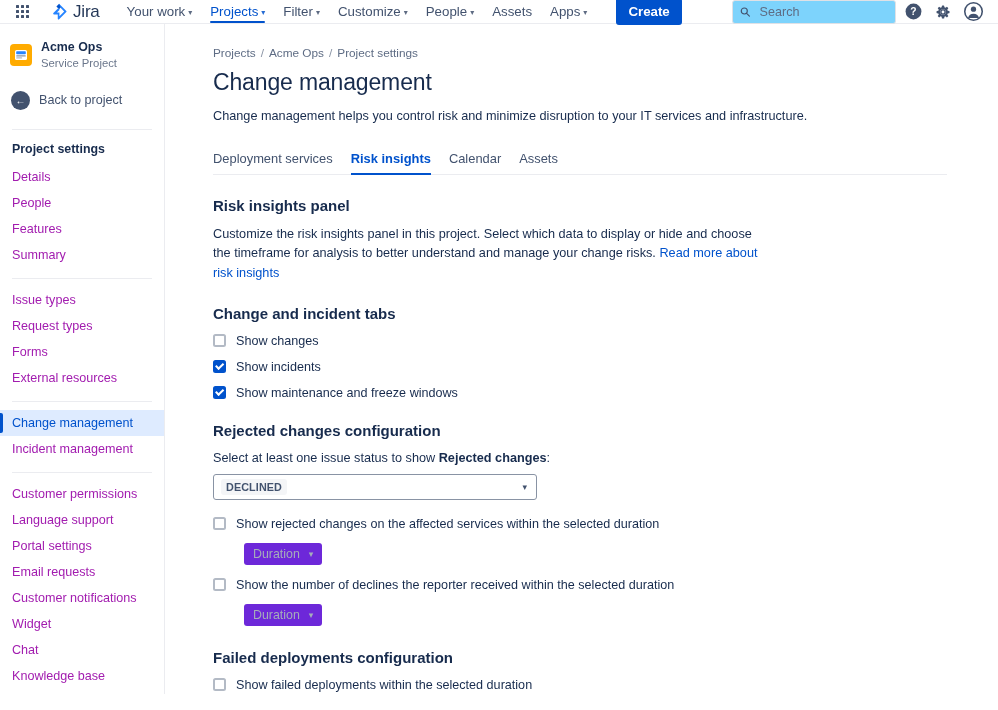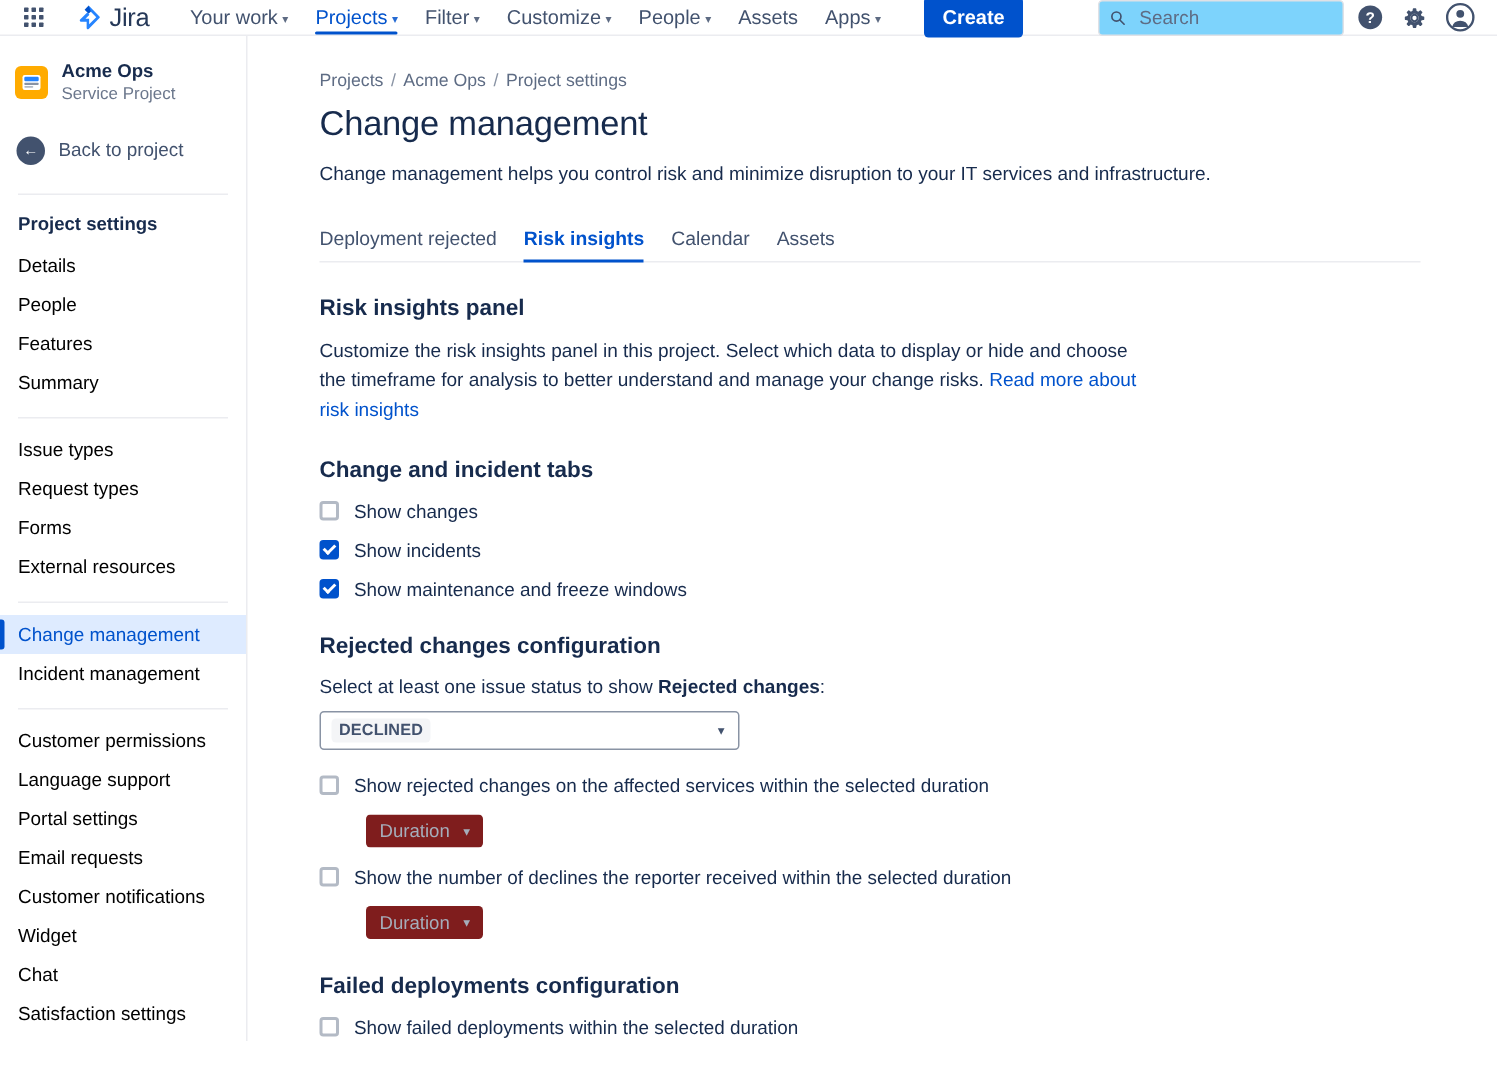--- a/index.html
+++ b/index.html
@@ -132,21 +132,21 @@
   .back-label { font-size: 12.6px; color: #42526e; }
 
   .side-div { height: 1px; background: #ebecf0; margin: 10px 12px 8px 12px; }
 
   .side-title {
     font-size: 12.4px; font-weight: 700; color: #172b4d;
     padding: 4px 12px 8px 12px;
   }
   .side-item {
     display: block;
-    font-size: 12.6px; color: #000000;
+    font-size: 12.6px; color: #a21caf;
     padding: 6px 12px;
     cursor: pointer;
     position: relative;
     white-space: nowrap;
     overflow: hidden;
     text-overflow: ellipsis;
   }
   .side-item.selected {
     background: #deebff; color: #0052cc; font-weight: 400;
   }
@@ -212,38 +212,38 @@
     width: 6px; height: 3px;
     border-left: 2px solid #fff; border-bottom: 2px solid #fff;
     transform: rotate(-45deg) translate(0.5px, -1px);
   }
   .cb-label { font-size: 12.6px; color: #172b4d; cursor: pointer; }
 
   .field-label { font-size: 12.7px; color: #172b4d; margin: 0 0 9px 0; }
   .field-label b { font-weight: 700; }
 
   .select {
-    width: 280px; height: 26px;
+    width: 324px; height: 26px;
     border: 1px solid #8993a4; border-radius: 3px;
     background: #fff;
     display: flex; align-items: center; justify-content: space-between;
     padding: 0 9px 0 7px; cursor: pointer;
   }
   .lozenge {
     font-size: 10.8px; font-weight: 700; color: #42526e;
     background: #f4f5f7; border-radius: 3px;
     padding: 2px 5px; letter-spacing: 0.1px;
   }
   .sel-chev { color: #42526e; font-size: 9px; }
 
   .duration-wrap { margin: 0 0 13px 31px; }
   .duration {
     display: inline-flex; align-items: center; gap: 9px;
     height: 22px;
-    background: #7f1d1d;
+    background: #6d28d9;
     border: 1px solid transparent;
     border-radius: 3px;
     padding: 0 8px;
     cursor: not-allowed;
     text-align: right;
   }
   .duration span.dur-text { font-size: 12.4px; color: #a5adba; }
   .duration span.dur-chev { font-size: 9px; color: #a5adba; }
 
   .block-gap { height: 10px; }
@@ -388,40 +388,39 @@
 
     <div class="side-div"></div>
 
     <div class="side-item">Customer permissions</div>
     <div class="side-item">Language support</div>
     <div class="side-item">Portal settings</div>
     <div class="side-item">Email requests</div>
     <div class="side-item">Customer notifications</div>
     <div class="side-item">Widget</div>
     <div class="side-item">Chat</div>
-    <div class="side-item">Satisfaction settings</div>
     <div class="side-item">Knowledge base</div>
   </div>
 
   <div class="main">
     <div class="main-inner">
 
       <div class="breadcrumb">
         <a>Projects</a>
         <span class="sep">/</span>
         <a>Acme Ops</a>
         <span class="sep">/</span>
         <a>Project settings</a>
       </div>
 
       <h1 class="page-title">Change management</h1>
       <p class="page-desc">Change management helps you control risk and minimize disruption to your IT services and infrastructure.</p>
 
       <div class="tabs">
-        <div class="tab">Deployment rejected</div>
+        <div class="tab">Deployment services</div>
         <div class="tab active">Risk insights</div>
         <div class="tab">Calendar</div>
         <div class="tab">Assets</div>
       </div>
 
       <h2 class="sec-title">Risk insights panel</h2>
       <p class="sec-desc">
         <span>Customize the risk insights panel in this project. Select which data to display or hide and choose the timeframe for analysis to better understand and manage your change risks.</span>
         <a class="link">Read more about risk insights</a>
       </p>

